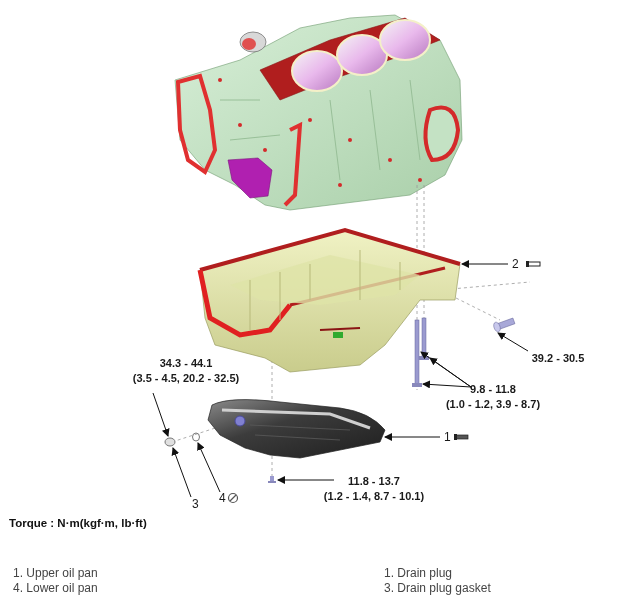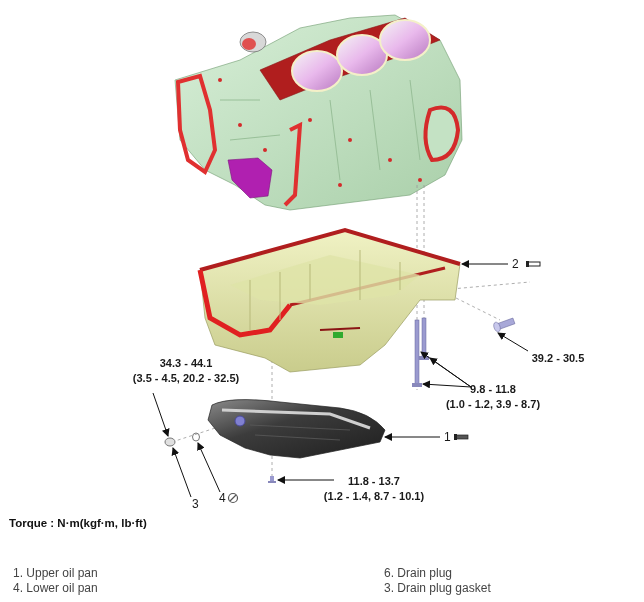--- a/index.html
+++ b/index.html
@@ -176,15 +176,15 @@
   <div>(1.2 - 1.4, 8.7 - 10.1)</div>
 </div>
 
 <div class="torque-unit">Torque : N·m(kgf·m, lb·ft)</div>
 
 <div class="legend" style="left:13px;">
   <div>1. Upper oil pan</div>
   <div>4. Lower oil pan</div>
 </div>
 <div class="legend" style="left:384px;">
-  <div>6. Drain plug</div>
+  <div>1. Drain plug</div>
   <div>3. Drain plug gasket</div>
 </div>
 
 </body></html>

